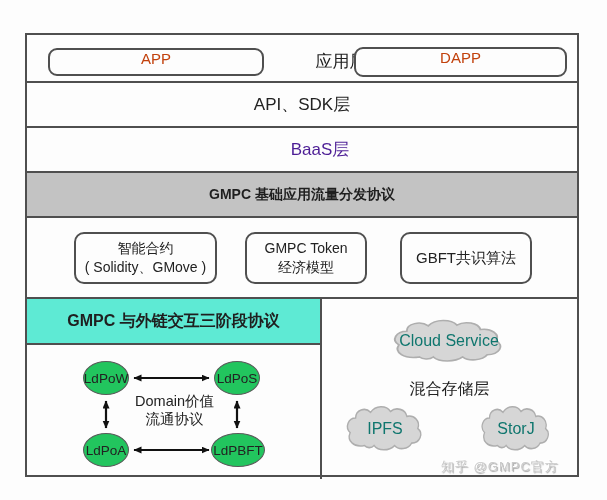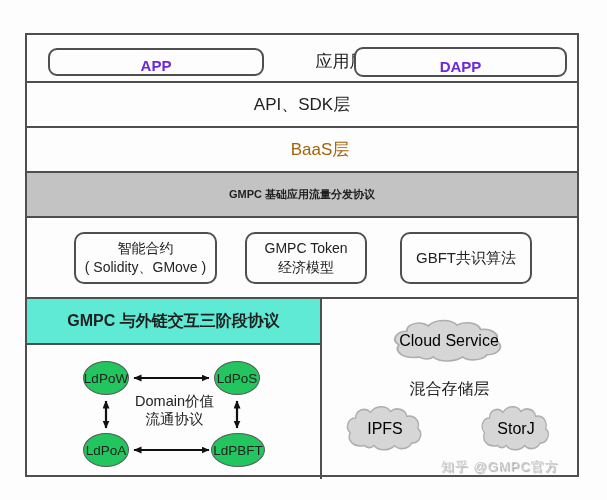--- a/index.html
+++ b/index.html
@@ -8,28 +8,28 @@
     font-family:"Liberation Sans","DejaVu Sans",sans-serif;color:#2b2b2b;
     overflow:hidden;
   }
   .frame{
     position:absolute;left:25px;top:33px;width:554px;height:444px;
     border:2px solid #4f4f4f;box-sizing:border-box;background:#fdfdfd;
   }
   .row{position:relative;box-sizing:border-box;border-bottom:2px solid #4f4f4f;}
   .row-app{height:48px;}
   .row-api{height:45px;display:flex;align-items:center;justify-content:center;font-size:17px;color:#222;}
-  .row-baas{height:45px;display:flex;align-items:center;justify-content:center;font-size:17px;color:#a16207;padding-left:36px;}
+  .row-baas{height:45px;display:flex;align-items:center;justify-content:center;font-size:17px;color:#4c1d95;padding-left:36px;}
   .row-dispatch{height:45px;background:#c3c3c3;display:flex;align-items:center;justify-content:center;
-    font-size:11px;font-weight:bold;color:#1f1f1f;}
+    font-size:14px;font-weight:bold;color:#1f1f1f;}
   .row-modules{height:81px;}
   .pill{
     position:absolute;box-sizing:border-box;border:2px solid #4f4f4f;border-radius:9px;
-    display:flex;align-items:flex-end;justify-content:center;background:#fdfdfd;
-    font-size:15px;color:#6d28d9;font-weight:bold;
+    display:flex;align-items:flex-start;justify-content:center;background:#fdfdfd;
+    font-size:15px;color:#c2410c;
   }
   .app-box{left:21px;top:13px;width:216px;height:28px;}
   .dapp-box{left:327px;top:12px;width:213px;height:30px;}
   .applayer-label{
     position:absolute;left:237px;top:12px;width:90px;height:30px;line-height:30px;
     text-align:center;font-size:17px;color:#222;padding-left:32px;
   }
   .module{
     position:absolute;top:14px;height:52px;box-sizing:border-box;border:2px solid #4f4f4f;
     border-radius:10px;background:#fdfdfd;display:flex;flex-direction:column;
@@ -59,21 +59,21 @@
   .domain-label{
     position:absolute;left:100px;top:47px;width:95px;text-align:center;
     font-size:14.5px;font-weight:500;color:#222;line-height:1.25;z-index:2;
   }
   .domain-label span{display:block;}
   .right-panel{flex:1;position:relative;}
   .cloud{position:absolute;}
   .cloud svg{position:absolute;left:0;top:0;width:100%;height:100%;}
   .cloud .cloud-text{
     position:relative;width:100%;height:100%;display:flex;align-items:center;justify-content:center;
-    font-size:16px;color:#000000;z-index:2;
+    font-size:16px;color:#0f766e;z-index:2;
   }
   .cloud-service{left:68px;top:20px;width:118px;height:44px;}
   .cloud-ipfs{left:22px;top:106px;width:82px;height:47px;}
   .cloud-storj{left:157px;top:106px;width:74px;height:47px;}
   .storage-title{
     position:absolute;left:0;top:80px;width:100%;text-align:center;
     font-size:16px;color:#222;
   }
   .watermark{
     position:absolute;left:441px;top:458px;width:166px;font-size:13px;

